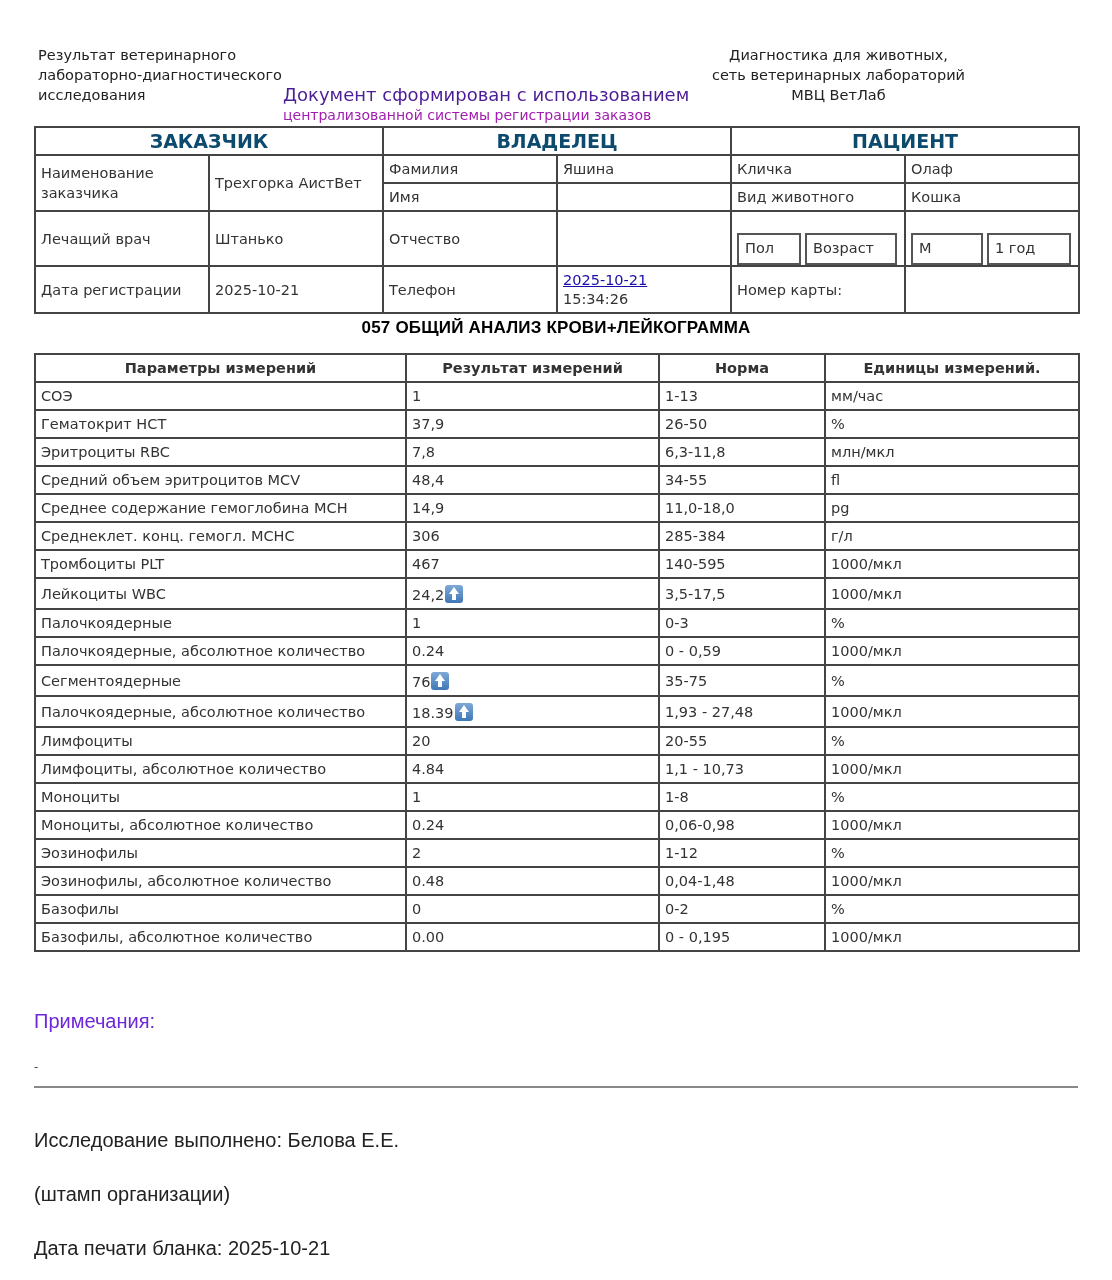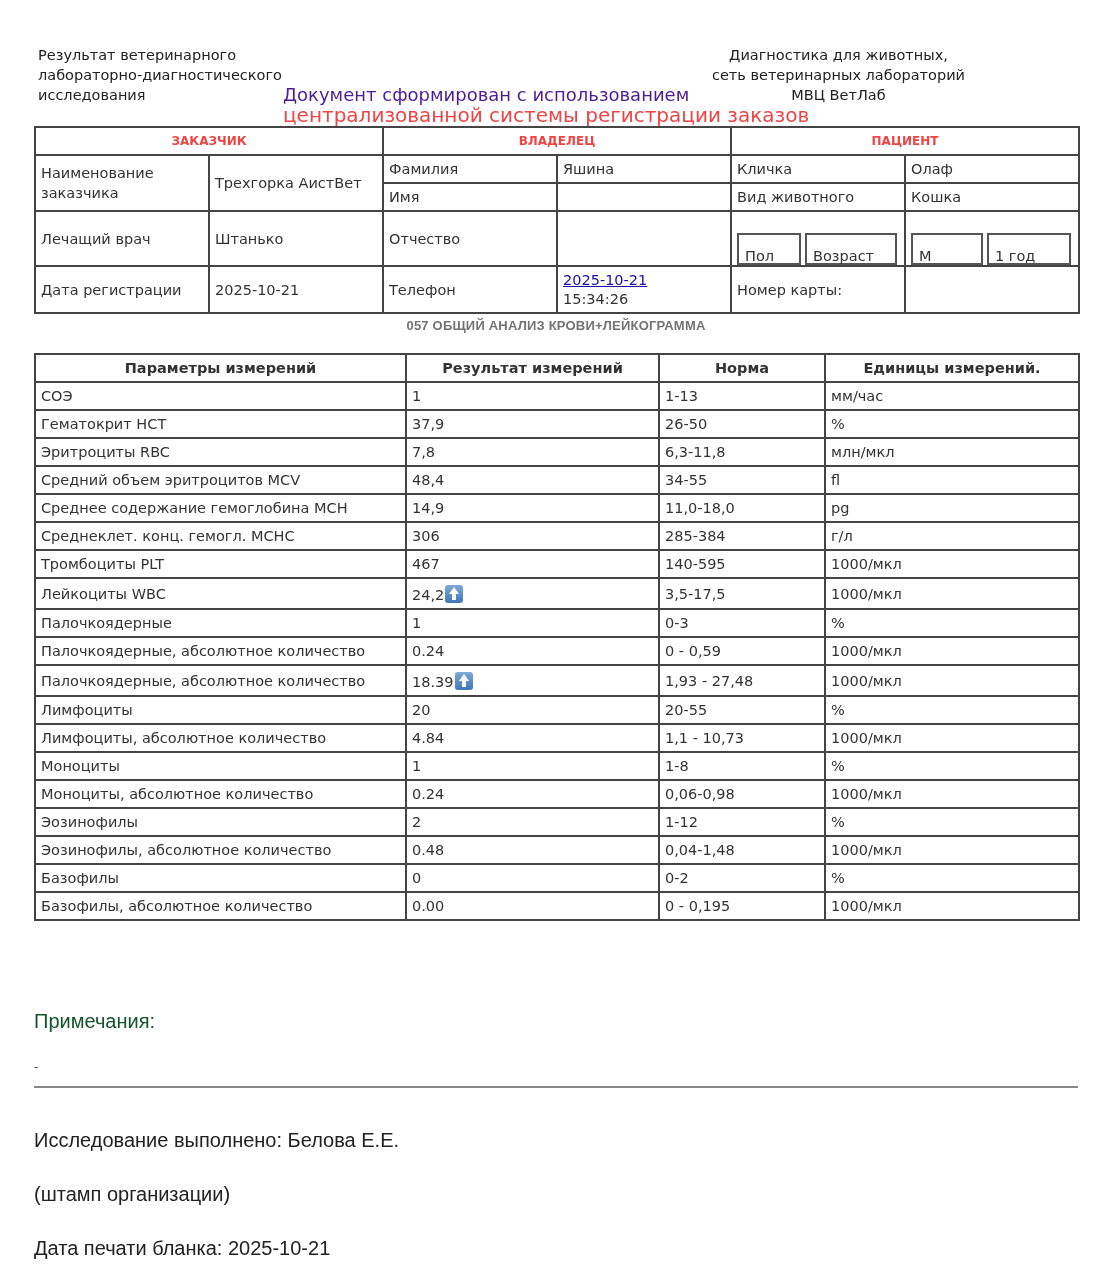--- a/index.html
+++ b/index.html
@@ -2,50 +2,50 @@
 <html><head>
 <meta charset="utf-8">
 <style>
   html, body { margin: 0; padding: 0; background: #ffffff; }
   body { width: 1112px; height: 1280px; position: relative; overflow: hidden;
          font-family: "DejaVu Sans", sans-serif; color: #333333; }
   .hdr-left { position: absolute; left: 38px; top: 45px; font-size: 14.5px; line-height: 20px; color: #222; }
   .hdr-right { position: absolute; right: 147px; top: 45px; font-size: 14.5px; line-height: 20px; text-align: center; color: #222; }
   .hdr-center { position: absolute; left: 283px; top: 84px; }
   .hdr-center .t1 { font-size: 18px; font-weight: normal; color: #4c1d95; line-height: 22px; }
-  .hdr-center .t2 { font-size: 20px; color: #ef4444; line-height: 18px; }
+  .hdr-center .t2 { font-size: 14px; color: #a21caf; line-height: 18px; }
 
   table { border-collapse: collapse; position: absolute; left: 34px; width: 1044px; table-layout: fixed; }
   td, th { border: 2px solid #444; font-size: 14.5px; padding: 0 5px; color: #333; text-align: left; font-weight: normal; }
   .info { top: 126px; }
-  .info th { font-weight: bold; text-align: center; height: 26px; color: #ef4444; font-size: 12px; margin-left: 20px; }
+  .info th { font-weight: bold; text-align: center; height: 26px; color: #0c4a6e; font-size: 19px; margin-left: 20px; }
   .info tr.r1 td { height: 26px; }
   .info tr.r2 td { height: 26px; }
   .info tr.r3 td { height: 40px; }
   .info tr.r4 td { height: 45px; }
   .info td.span2 { vertical-align: middle; line-height: 20px; }
   .inner-boxes { display: flex; gap: 4px; }
-  .inner-boxes span { border: 2px solid #555; height: 32px; line-height: 26px; padding: 8px 6px; box-sizing: border-box; margin-top: 21px; }
+  .inner-boxes span { border: 2px solid #555; height: 32px; line-height: 26px; padding: 0 6px; box-sizing: border-box; margin-top: 21px; }
   .phone-link { color: #1a0dab; text-decoration: underline; }
   .phone-cell { line-height: 19px; }
 
   .test-title { position: absolute; left: 34px; width: 1044px; top: 318px; text-align: center;
-                font-family: "Liberation Sans", sans-serif; font-weight: bold; font-size: 13px; color: #737373; letter-spacing: 0.2px; }
+                font-family: "Liberation Sans", sans-serif; font-weight: bold; font-size: 17px; color: #000000; letter-spacing: 0.2px; }
 
   .results { top: 353px; }
   .results th { text-align: center; height: 26px; font-weight: bold; color: #333; }
   .results td { height: 26px; }
   .results tr.flag td { height: 29px; }
   .up-icon { display: inline-block; width: 18px; height: 18px; vertical-align: -3px; margin-left: 1px;
              background: linear-gradient(#7fa9d6, #3f77b8); border-radius: 3px; position: relative; }
   .up-icon::before { content: ""; position: absolute; left: 4px; top: 2px; border-left: 5px solid transparent;
                      border-right: 5px solid transparent; border-bottom: 7px solid #fff; }
   .up-icon::after { content: ""; position: absolute; left: 7px; top: 8px; width: 4px; height: 7px; background: #fff; }
 
-  .notes-label { position: absolute; left: 34px; top: 1010px; font-family: "Liberation Sans", sans-serif; font-size: 20px; color: #14532d; }
+  .notes-label { position: absolute; left: 34px; top: 1010px; font-family: "Liberation Sans", sans-serif; font-size: 20px; color: #6d28d9; }
   .notes-value { position: absolute; left: 34px; top: 1060px; font-size: 12px; color: #444; }
   .notes-line { position: absolute; left: 34px; top: 1086px; width: 1044px; height: 0; border-top: 2px solid #888; }
   .footer-line { position: absolute; left: 34px; font-family: "Liberation Sans", sans-serif; font-size: 20px; color: #222; }
   .f1 { top: 1129px; }
   .f2 { top: 1183px; }
   .f3 { top: 1237px; }
 </style>
 </head>
 <body>
 
@@ -199,20 +199,26 @@
         <td><span>0-3</span></td>
         <td><span>%</span></td>
       </tr>
       <tr>
         <td><span>Палочкоядерные, абсолютное количество</span></td>
         <td><span>0.24</span></td>
         <td><span>0 - 0,59</span></td>
         <td><span>1000/мкл</span></td>
       </tr>
       <tr class="flag">
+        <td><span>Сегментоядерные</span></td>
+        <td><span>76</span><span class="up-icon"></span></td>
+        <td><span>35-75</span></td>
+        <td><span>%</span></td>
+      </tr>
+      <tr class="flag">
         <td><span>Палочкоядерные, абсолютное количество</span></td>
         <td><span>18.39</span><span class="up-icon"></span></td>
         <td><span>1,93 - 27,48</span></td>
         <td><span>1000/мкл</span></td>
       </tr>
       <tr>
         <td><span>Лимфоциты</span></td>
         <td><span>20</span></td>
         <td><span>20-55</span></td>
         <td><span>%</span></td>

